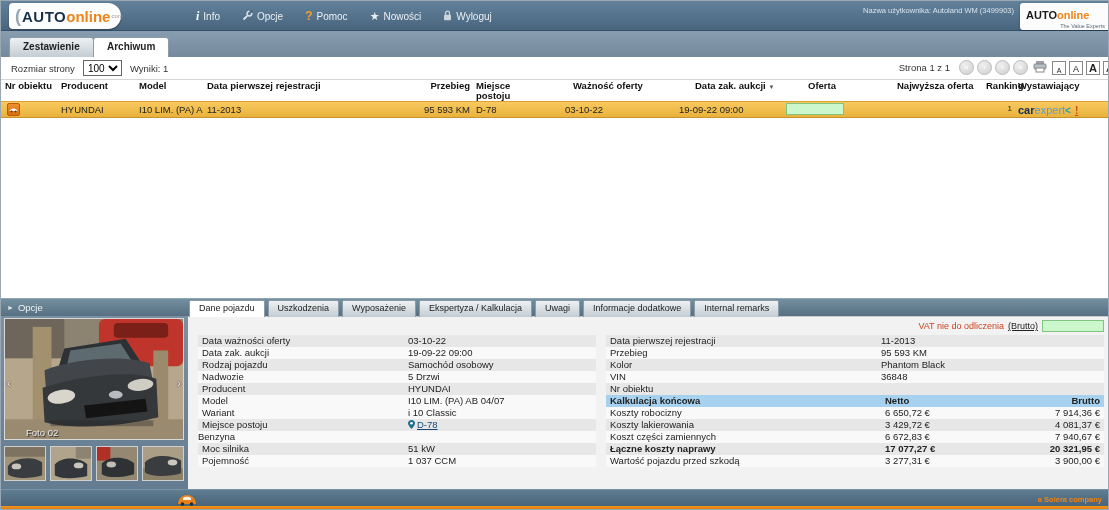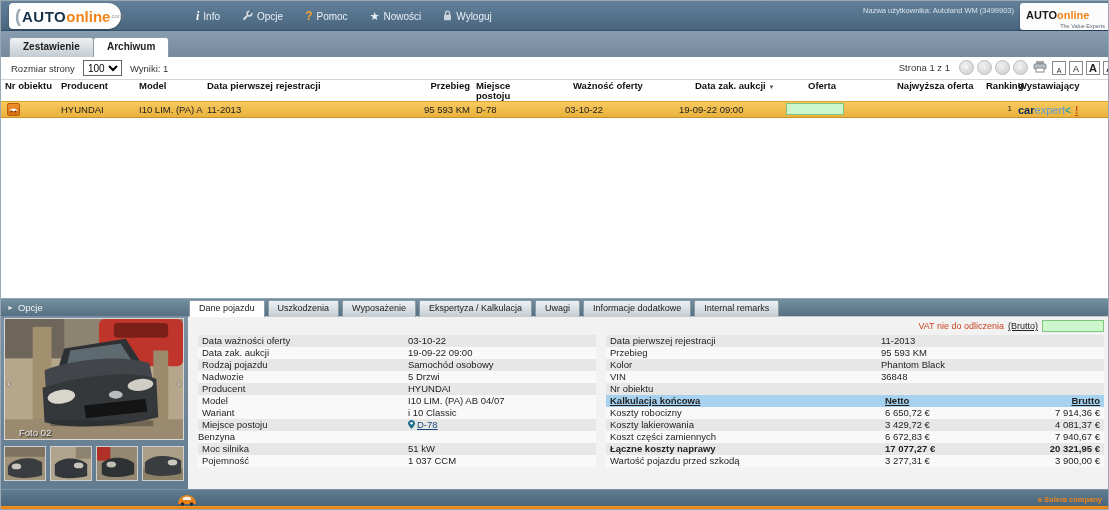--- a/index.html
+++ b/index.html
@@ -77,40 +77,40 @@
 
   .dtabs { position:absolute; left:188px; top:299px; display:flex; gap:3px; z-index:3; }
   .dtab { height:17px; padding:2px 9px 0; font-size:9px; color:#222; border:1px solid #8c9ba8; border-bottom:none;
           border-radius:2px 2px 0 0; background:linear-gradient(#eef1f3,#c3ccd3); white-space:nowrap; cursor:pointer; }
   .dtab.active { background:#fff; font-weight:normal; }
 
   .photo-panel { position:absolute; left:0; top:315px; width:187px; height:173px;
                  background:linear-gradient(#7b91a3,#647c90); }
   .mainphoto { position:absolute; left:3px; top:2px; width:180px; height:122px; border:1px solid #d8d8d8; }
   .mainphoto svg { display:block; width:100%; height:100%; }
-  .foto-label { position:absolute; left:14px; top:108px; color:#ececec; font-size:9.5px; text-shadow:1px 1px 1px #222; }
+  .foto-label { position:absolute; left:21px; top:108px; color:#ececec; font-size:9.5px; text-shadow:1px 1px 1px #222; }
   .ph-arrow { position:absolute; top:58px; color:#f0f0f0; font-size:11px; text-shadow:0 0 2px #000; cursor:pointer; }
   .thumbs { position:absolute; left:3px; top:130px; display:flex; gap:4px; }
   .thumb { width:42px; height:35px; border:1px solid #cfcfcf; cursor:pointer; }
   .thumb svg { display:block; width:100%; height:100%; }
 
   .details { position:absolute; left:187px; top:315px; width:922px; height:173px; background:#f2f2f2;
              border-top:1px solid #c8c8c8; }
   .vat-row { position:absolute; right:6px; top:3px; display:flex; align-items:center; gap:4px; font-size:9px; }
   .vat-red { color:#cc4422;margin-left:13px; }
   .vat-black { color:#222;text-decoration:underline; }
   .vat-box { width:62px; height:12px; background:#ccf7cc; border:1px solid #7fc57f; cursor:text; }
 
   .fields { position:absolute; left:10px; top:18px; width:906px; font-size:9.5px; color:#222; }
   .frow { display:flex; height:12px; line-height:12px; }
   .half-l { width:398px; display:flex; }
   .half-r { width:498px; display:flex; margin-left:10px; }
   .bg-g { background:#e7e7e7; }
   .bg-w { background:#f9f9f9; }
-  .bg-b { background:#a6d2f0; font-weight:bold;text-decoration:underline; }
+  .bg-b { background:#a6d2f0; font-weight:bold; }
   .fl-label { width:210px; padding-left:4px; white-space:nowrap; }
   .fl-value { width:188px; white-space:nowrap; }
   .fr-label { width:275px; padding-left:4px; white-space:nowrap; }
   .fr-value { flex:1; white-space:nowrap; }
   .fr-netto { width:93px; text-align:left; white-space:nowrap; }
   .fr-brutto { width:126px; text-align:right; padding-right:4px; white-space:nowrap; }
   .bold { font-weight:bold; }
   .pin { display:inline-block; vertical-align:-1px; margin-right:2px; }
   .loc-link { color:#1a4a7a; text-decoration:underline; cursor:pointer; }
 

